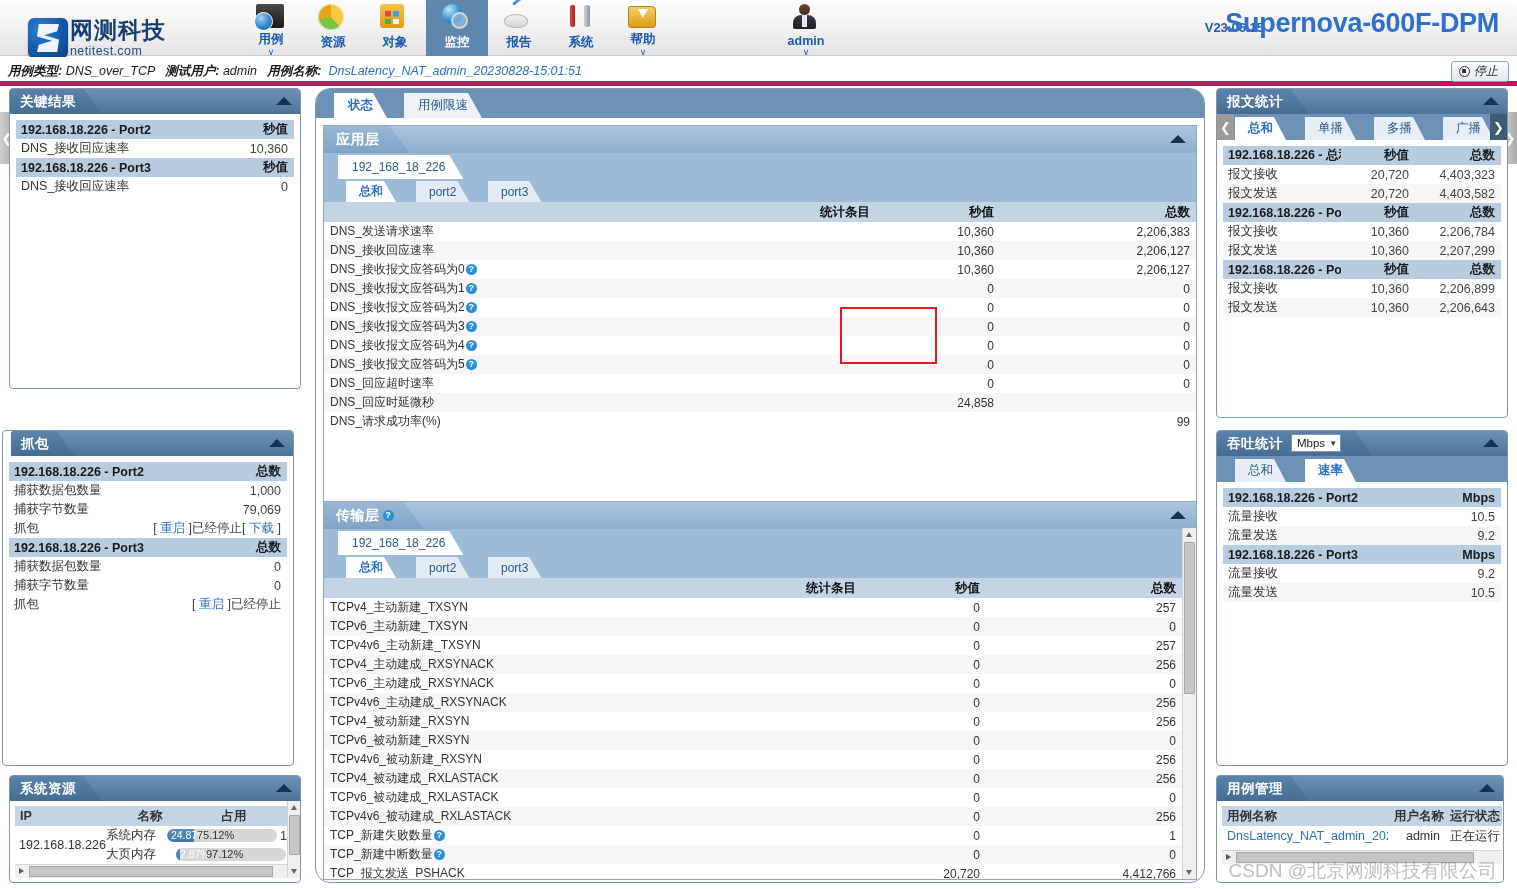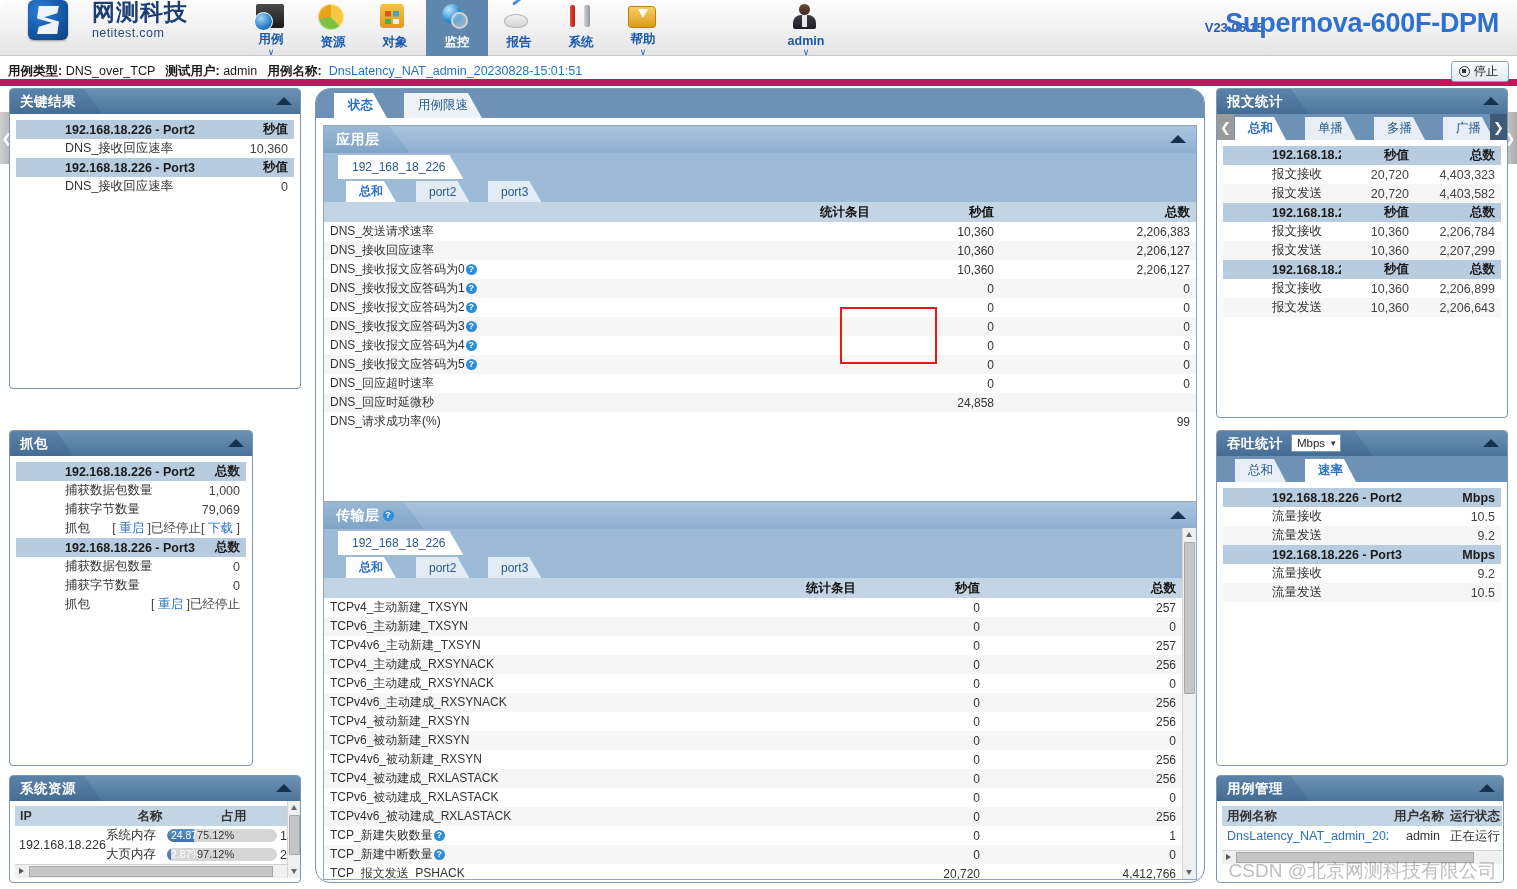--- a/index.html
+++ b/index.html
@@ -14,21 +14,21 @@
   }
   #root { position: relative; width: 1517px; height: 889px; background:#fff; }
 
   
   .header {
     position: absolute; left: 0; top: 0; width: 1517px; height: 56px;
     background: linear-gradient(to bottom, #fdfdfd 0%, #f3f3f3 45%, #e4e4e4 100%);
     border-bottom: 1px solid #c9c9c9;
     border-top-left-radius: 8px; border-top-right-radius: 8px;
   }
-  .logo-wrap { position:absolute; left: 28px; top: 0; display:flex; align-items:center; gap:24px; }
+  .logo-wrap { position:absolute; left: 28px; top: 18px; display:flex; align-items:center; gap:2px; }
   .logo-mark {
     width: 40px; height: 40px; border-radius: 6px;
     background: radial-gradient(circle at 32% 28%, #2f7fd4 0%, #1558a8 55%, #0d3f7e 100%);
     position: relative; box-shadow: 0 1px 2px rgba(0,0,0,.35);
   }
   .logo-mark::after {
     content:""; position:absolute; left:9px; top:6px; width:22px; height:28px;
     background: #ffffff;
     clip-path: polygon(8% 0%, 100% 0%, 92% 26%, 32% 40%, 100% 55%, 92% 100%, 0% 100%, 8% 74%, 68% 60%, 0% 45%);
     opacity: .93;
@@ -88,21 +88,21 @@
     background:linear-gradient(#3c3c46,#1d1d25);
     box-shadow: inset 0 0 0 0 #fff;}
   .user-tie { position:absolute; left:11px; top:11px; width:5px; height:12px; background:#e8e8ee; z-index:2; }
 
   .admin-nav { position:absolute; left: 775px; top:0; }
   .version { position:absolute; right: 253px; top: 20px; font-size: 13px; color:#2f5aa8; font-weight:bold; }
   .product { position:absolute; right: 18px; top: 8px; font-size: 27px; font-weight: bold; color:#2f6fd0; letter-spacing:-.3px; }
 
   
   .infobar { position:absolute; left:0; top:57px; width:1517px; height:29px; background:#fff;
-             border-bottom:7px solid #be185d; }
+             border-bottom:5px solid #be185d;font-style:italic; }
   .infobar .txt { position:absolute; left:8px; top:6px; font-size:12.5px; color:#1a1a1a; }
   .infobar .lbl { font-weight:bold; }
   .infobar .link { color:#2a6fc9; }
   .stop-btn { position:absolute; right:8px; top:4px; height:21px; padding:0 10px 0 7px;
     border:1px solid #8aa0b8; border-radius:3px; background:linear-gradient(#fbfcfd,#e2e9f0);
     font-size:12px; color:#222; display:flex; align-items:center; gap:4px; cursor:pointer; }
   .stop-ico { width:11px; height:11px; border-radius:50%; border:1.5px solid #333; display:inline-block; position:relative; }
   .stop-ico::after{content:"";position:absolute;left:2px;top:2px;width:4px;height:4px;background:#333;}
 
   
@@ -116,21 +116,21 @@
   }
   .panel-hd .ttl { font-size:13.5px; color:#fff; font-weight:bold; letter-spacing:.5px; white-space:nowrap; }
   .collapse-tri { position:absolute; right:8px; top:8px; width:0;height:0;
     border-left:8px solid transparent;border-right:8px solid transparent;border-bottom:8px solid #16324e; cursor:pointer;}
   .panel-body { position:absolute; left:0; right:0; top:25px; bottom:0; padding:6px; overflow:hidden; }
 
   
   .kvrow { display:flex; height:19px; align-items:center; font-size:12.5px; }
   .kvrow.hdr { background:#b8ccdf; font-weight:bold; color:#1a1a1a; }
   .kvrow.alt { background:#f6f6f6; }
-  .kvrow .k { flex:1; padding-left:5px; overflow:hidden; white-space:nowrap;margin-left:44px; }
+  .kvrow .k { flex:1; padding-left:5px; overflow:hidden; white-space:nowrap; }
   .kvrow .v { padding-right:6px; text-align:right; color:#444; }
   .kvrow.hdr .v { color:#1a1a1a; }
 
   
   .center { position:absolute; left:315px; top:88px; width:890px; height:795px;
             border:1px solid #7e96ae; border-radius:15px; background:#fff; overflow:hidden; }
   .ctabs { height:29px; background:#6d92b5; position:relative; }
   .ctab { position:absolute; top:4px; height:25px; display:flex; align-items:center; padding:0 14px;
           font-size:12.5px; color:#2a5a8c;
           background:#eef3f8; clip-path: polygon(0 0, calc(100% - 14px) 0, 100% 100%, 0 100%); cursor:pointer; }
@@ -331,21 +331,21 @@
         <span class="k">192.168.18.226 - Port3</span>
         <span class="v">秒值</span>
       </div>
       <div class="kvrow">
         <span class="k">DNS_接收回应速率</span>
         <span class="v">0</span>
       </div>
     </div>
   </div>
 
-  <div class="panel" style="left:9px; top:430px; width:244px; height:336px;">
+  <div class="panel" style="left:2px; top:430px; width:292px; height:336px;padding-left:8px;">
     <div class="panel-hd">
       <div class="tabshape">
           <span class="ttl">抓包</span>
         </div>
       <div class="collapse-tri"></div>
     </div>
     <div class="panel-body">
       <div class="kvrow hdr">
         <span class="k">192.168.18.226 - Port2</span>
         <span class="v">总数</span>
@@ -400,21 +400,21 @@
           <div style="flex:1;">
             <div style="display:flex;align-items:center;height:19px;gap:3px;">
               <span style="width:58px;font-size:12.5px;">系统内存</span>
               <div class="pbar">
                 <div class="fill" style="width:25%"></div>
                 <span class="t1">24.87%</span>
                 <span class="t2">75.12%</span>
               </div>
               <span style="font-size:12.5px;color:#333;">12859</span>
             </div>
-            <div style="display:flex;align-items:center;height:19px;gap:3px;">
+            <div style="display:flex;align-items:center;height:19px;gap:12px;">
               <span style="width:58px;font-size:12.5px;">大页内存</span>
               <div class="pbar">
                 <div class="fill" style="width:4%"></div>
                 <span class="t1">2.87%</span>
                 <span class="t2">97.12%</span>
               </div>
               <span style="font-size:12.5px;color:#333;">2520</span>
             </div>
           </div>
         </div>

